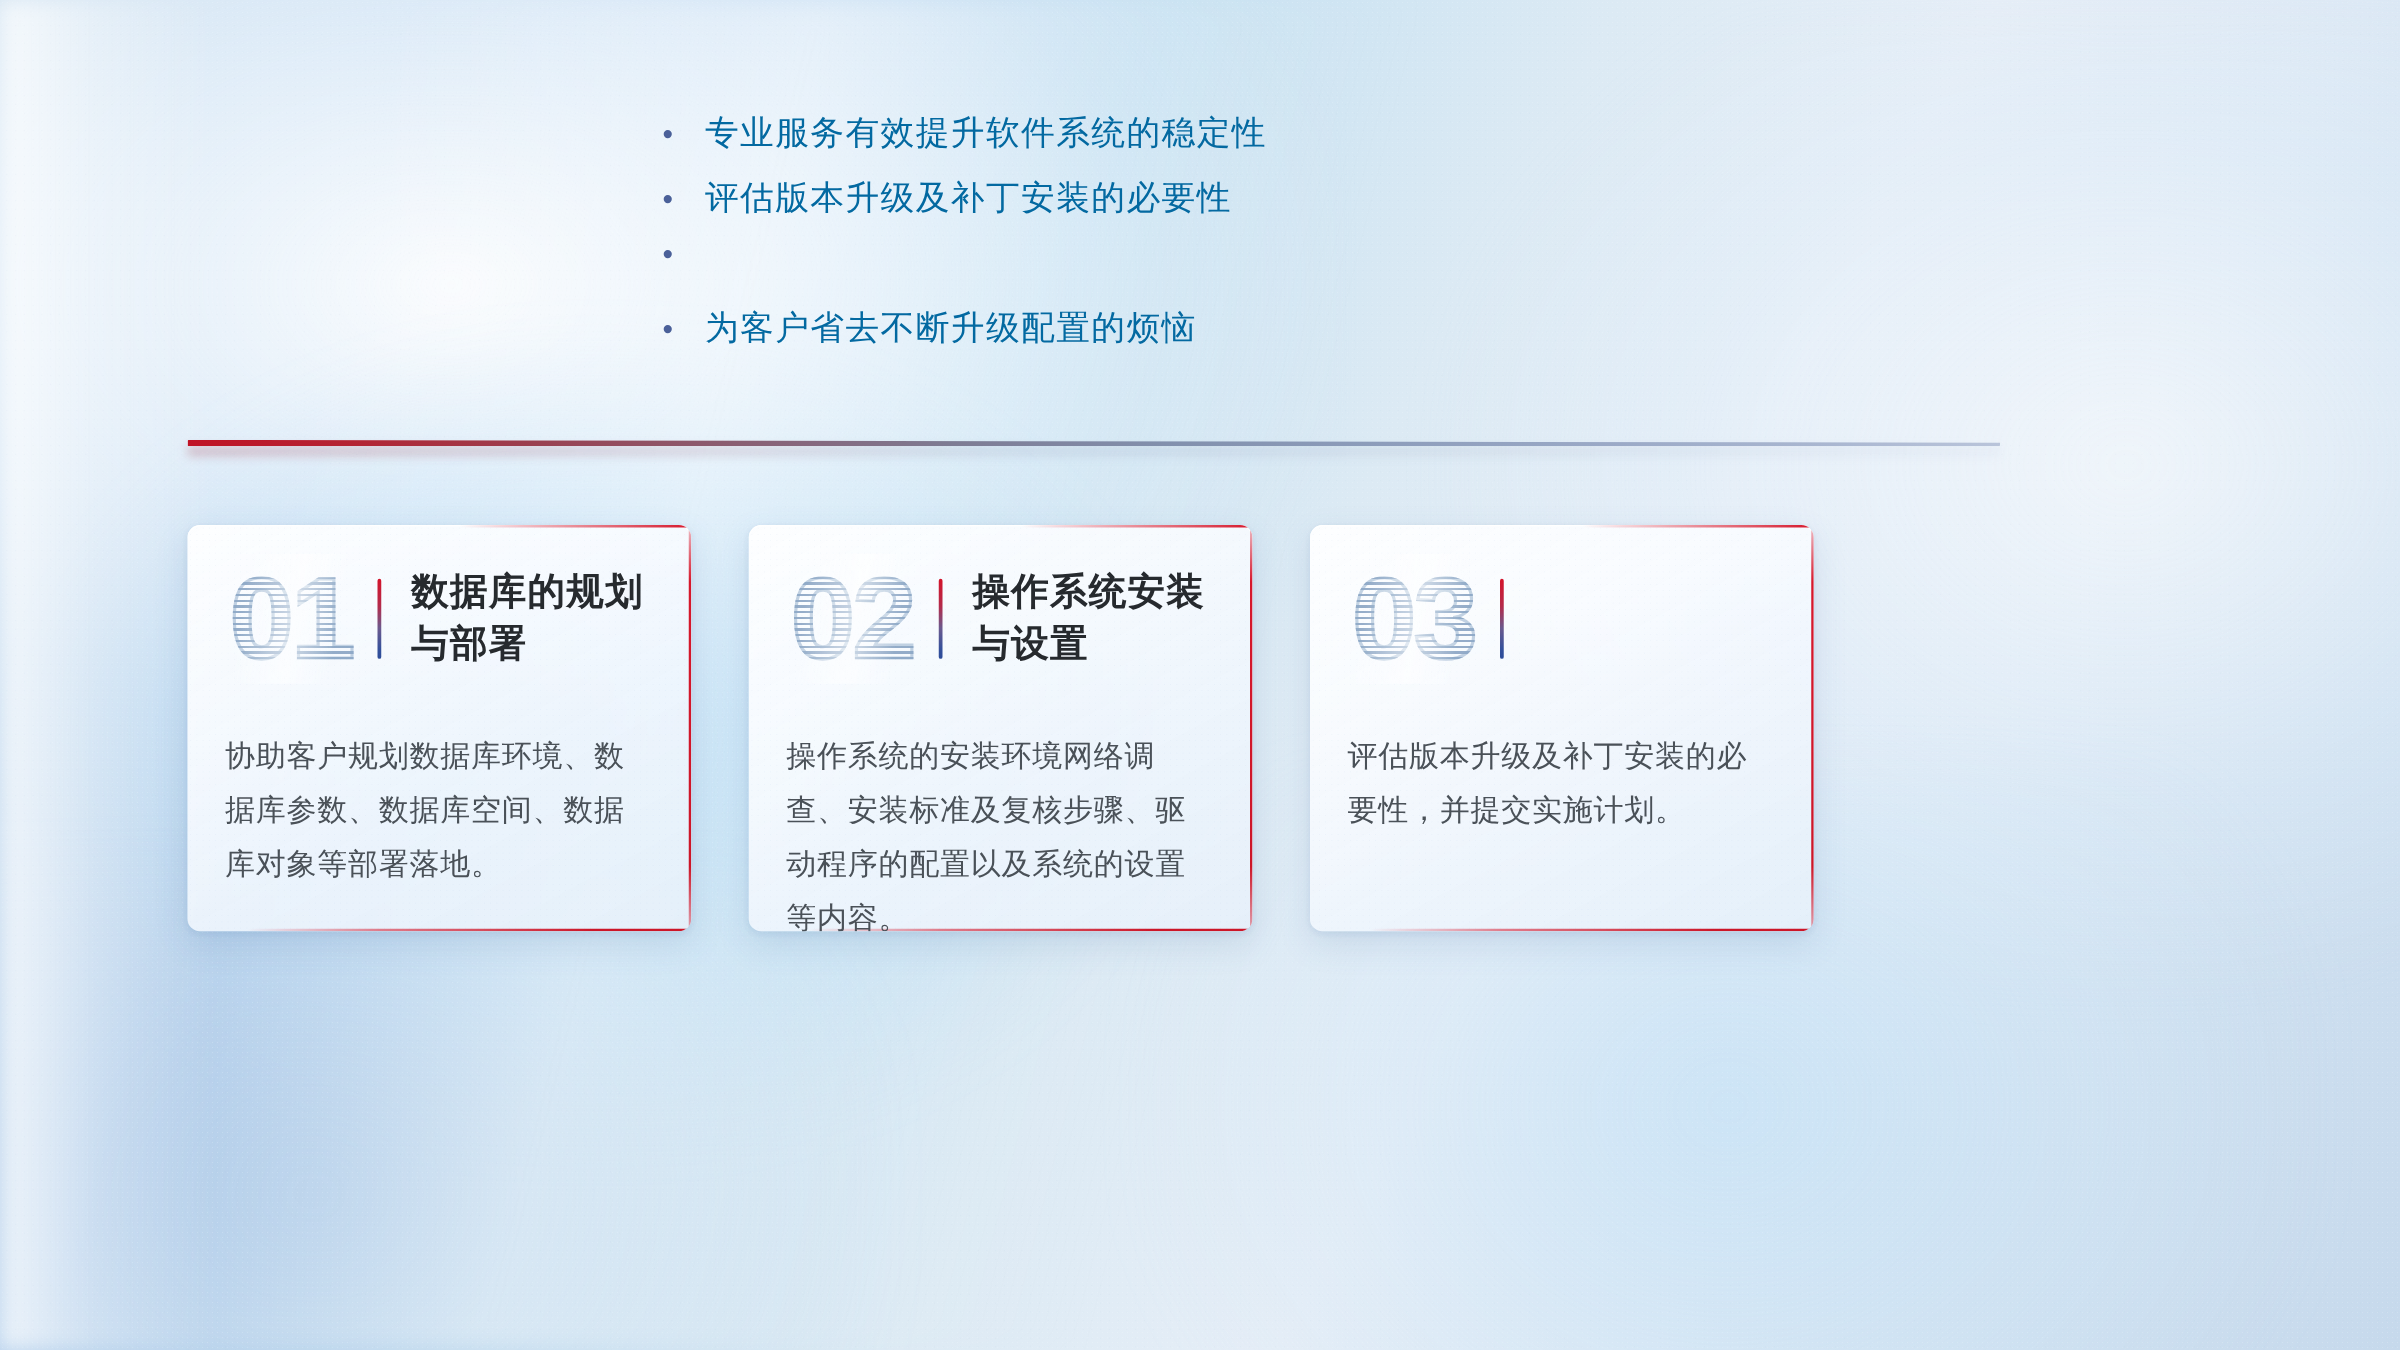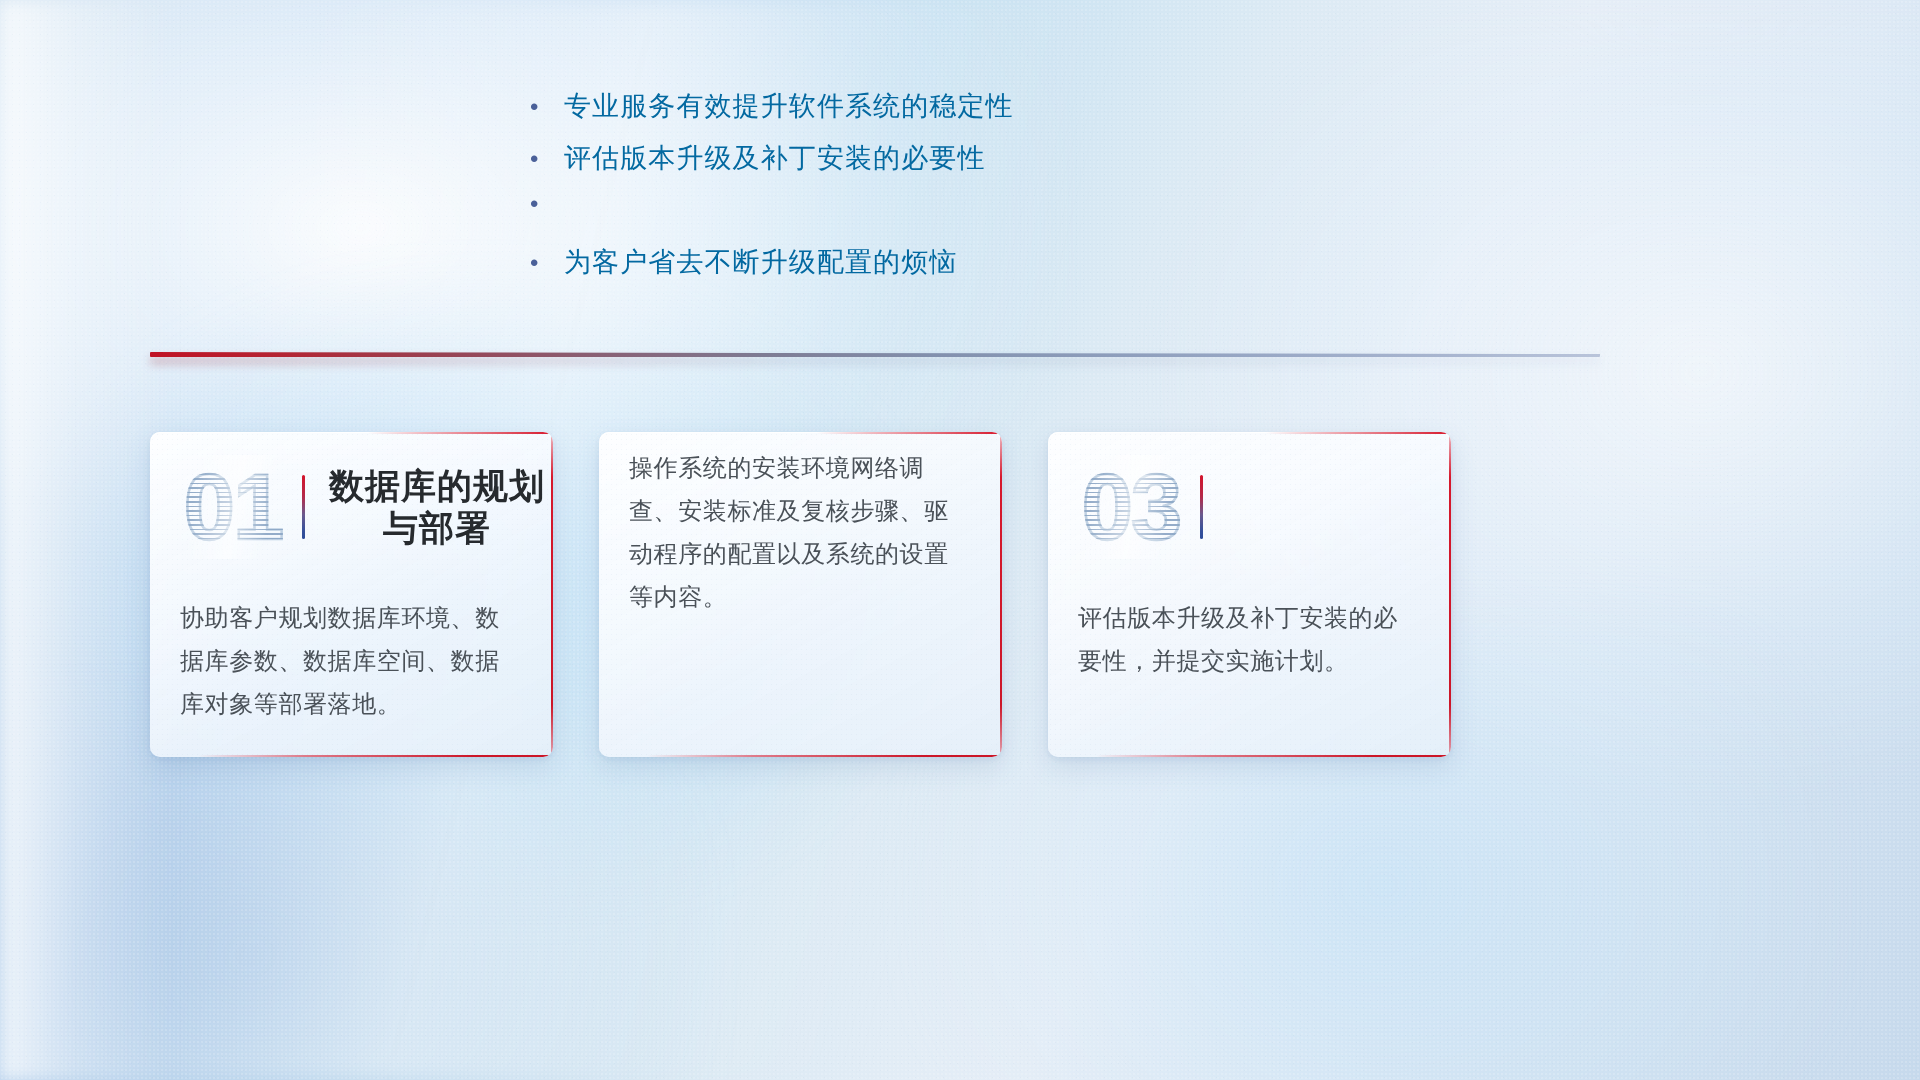--- a/index.html
+++ b/index.html
@@ -113,21 +113,21 @@
     border-radius:1px;
   }
   .divider-shadow{
     position:absolute;left:0;top:9px;width:100%;height:8px;
     background:linear-gradient(90deg, rgba(150,20,38,.22) 0%, rgba(110,110,150,.14) 45%, rgba(150,170,200,.08) 100%);
     filter:blur(4px);
   }
 
   
   #cards{
-    position:absolute;left:150px;top:432px;
+    position:absolute;left:150px;top:420px;
     width:1460px;height:330px;
     display:flex;gap:46px;
   }
   .card{
     position:relative;
     width:403px;height:325px;
     border-radius:10px;
     background:
       linear-gradient(152deg,
         rgba(255,255,255,.94) 0%,
@@ -191,26 +191,25 @@
     content:"";position:absolute;inset:0;
     background:linear-gradient(100deg, rgba(255,255,255,0) 20%, rgba(255,255,255,.55) 52%, rgba(255,255,255,0) 78%);
     pointer-events:none;
   }
   .card-rule{
     width:3px;flex:0 0 3px;height:64px;margin:0 24px 0 10px;
     background:linear-gradient(180deg,#d4142b 0%, #b42a4a 34%, #6a5a8e 62%, #34509b 88%, #2c4c99 100%);
     border-radius:2px;
   }
   .card-title{
-    font-size:35px;
+    font-size:30px;
     font-weight:700;
     line-height:42px;
     color:#262a2e;
     letter-spacing:1px;
-    text-align:center;
   }
   .card-body{
     position:relative;
     padding:14px 30px 0 30px;
     font-size:24px;
     line-height:43px;
     color:#4a5158;
     letter-spacing:.6px;
   }
 </style>
@@ -273,20 +272,28 @@
       </div>
     </div>
     <div class="card-body">协助客户规划数据库环境、数据库参数、数据库空间、数据库对象等部署落地。</div>
   </div>
 
   <div class="card">
     <div class="card-inner-dots"></div>
     <div class="card-accent-t"></div>
     <div class="card-accent-r"></div>
     <div class="card-accent-b"></div>
+    <div class="card-head">
+      <div class="card-num">02</div>
+      <div class="card-rule"></div>
+      <div class="card-title">
+        <div>操作系统安装</div>
+        <div>与设置</div>
+      </div>
+    </div>
     <div class="card-body">操作系统的安装环境网络调查、安装标准及复核步骤、驱动程序的配置以及系统的设置等内容。</div>
   </div>
 
   <div class="card">
     <div class="card-inner-dots"></div>
     <div class="card-accent-t"></div>
     <div class="card-accent-r"></div>
     <div class="card-accent-b"></div>
     <div class="card-head">
       <div class="card-num">03</div>

